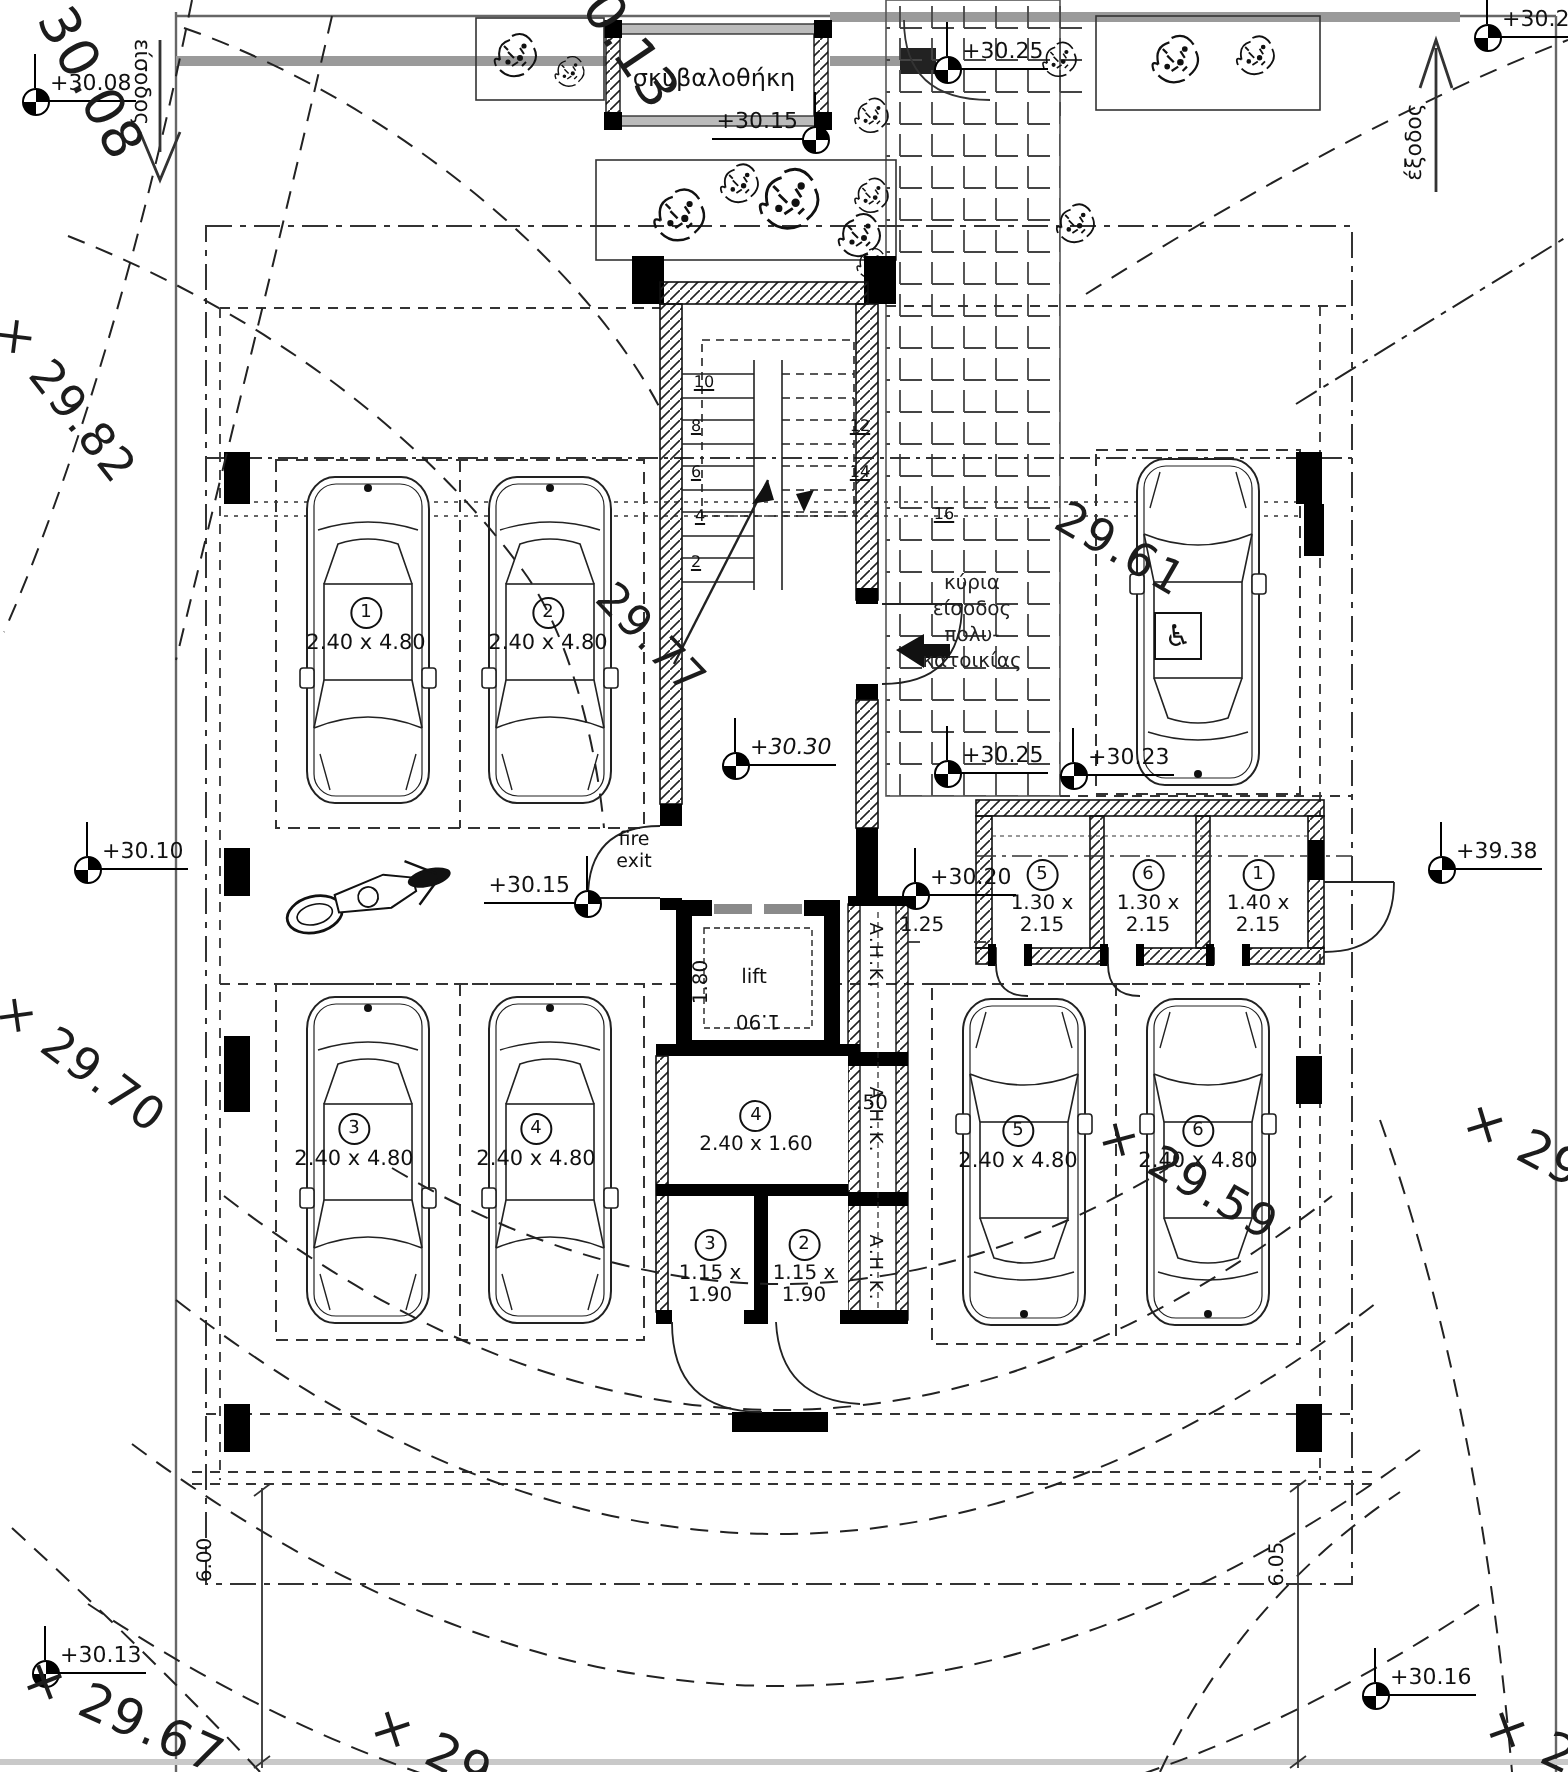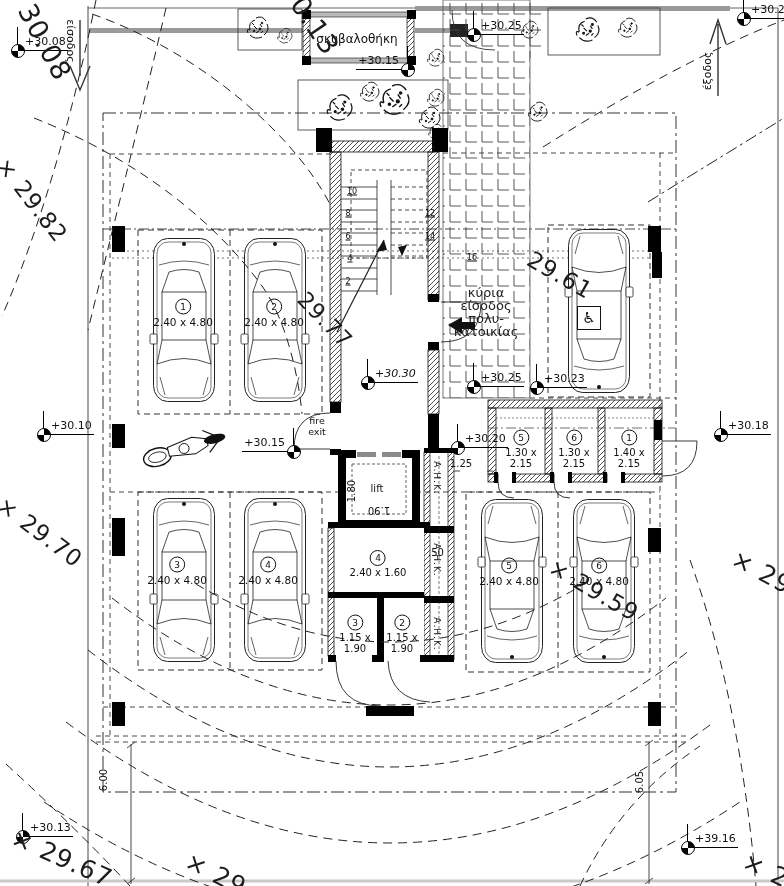--- a/index.html
+++ b/index.html
@@ -14,21 +14,21 @@
   .store-lbl{position:absolute;text-align:center;transform:translate(-50%,-50%);font-size:10px;}
   .stairnum{position:absolute;font-size:8px;transform:translate(-50%,-50%);text-decoration:underline;}
   .dim{position:absolute;font-size:10px;white-space:nowrap;}
   .ahk{position:absolute;font-size:9px;letter-spacing:1px;white-space:nowrap;}
   .bm-wrap{position:absolute;width:0;height:0;}
   .bm-circle{position:absolute;left:-6px;top:-6px;width:12px;height:12px;border:1px solid #000;border-radius:50%;
              background:conic-gradient(#000 0deg 90deg,#fff 90deg 180deg,#000 180deg 270deg,#fff 270deg 360deg);}
   .bm-tick{position:absolute;left:-0.5px;top:-23px;width:1px;height:17px;background:#000;}
   .bm-base{position:absolute;top:-0.5px;width:46px;height:1px;background:#000;}
   .bm-label{position:absolute;top:-15px;font-size:11px;white-space:nowrap;}
-  .greek{position:absolute;transform:translate(-50%,-50%);font-size:13px;color:#222;}
+  .greek{position:absolute;transform:translate(-50%,-50%);font-size:10px;color:#222;}
   .wheel-box{position:absolute;left:577px;top:306px;width:22px;height:22px;border:1.4px solid #111;
              background:#fff;display:flex;align-items:center;justify-content:center;font-size:15px;}
 </style>
 </head>
 <body>
 
 <div id="plan">
 
 <svg class="base" width="784" height="886" viewBox="0 0 784 886">
   <defs>
@@ -402,33 +402,33 @@
     <div class="bm-wrap" style="left: 457px; top: 447px;">
       <div class="bm-circle"></div>
       <div class="bm-tick"></div>
       <div class="bm-base" style="left: 5px;"></div>
       <div class="bm-label" style="left: 8px;">+30.20</div>
     </div>
     <div class="bm-wrap" style="left: 720px; top: 434px;">
       <div class="bm-circle"></div>
       <div class="bm-tick"></div>
       <div class="bm-base" style="left: 5px;"></div>
-      <div class="bm-label" style="left: 8px;">+30.18</div>
+      <div class="bm-label" style="left: 8px;">+39.38</div>
     </div>
     <div class="bm-wrap" style="left: 22px; top: 836px;">
       <div class="bm-circle"></div>
       <div class="bm-tick"></div>
       <div class="bm-base" style="left: 5px;"></div>
       <div class="bm-label" style="left: 8px;">+30.13</div>
     </div>
     <div class="bm-wrap" style="left: 687px; top: 847px;">
       <div class="bm-circle"></div>
       <div class="bm-tick"></div>
       <div class="bm-base" style="left: 5px;"></div>
-      <div class="bm-label" style="left: 8px;">+39.16</div>
+      <div class="bm-label" style="left: 8px;">+30.16</div>
     </div>
     <div class="contour" style="left: 45px; top: 42px; font-size: 27px; transform: translate(-50%, -50%) rotate(62deg);">30.08</div>
     <div class="contour" style="left: 310px; top: 18px; font-size: 27px; transform: translate(-50%, -50%) rotate(56deg);">30.13</div>
     <div class="contour" style="left: 32px; top: 200px; font-size: 23px; transform: translate(-50%, -50%) rotate(52deg);">× 29.82</div>
     <div class="contour" style="left: 325px; top: 320px; font-size: 22px; transform: translate(-50%, -50%) rotate(46deg);">29.77</div>
     <div class="contour" style="left: 40px; top: 532px; font-size: 23px; transform: translate(-50%, -50%) rotate(37deg);">× 29.70</div>
     <div class="contour" style="left: 560px; top: 275px; font-size: 23px; transform: translate(-50%, -50%) rotate(30deg);">29.61</div>
     <div class="contour" style="left: 594px; top: 590px; font-size: 23px; transform: translate(-50%, -50%) rotate(30deg);">× 29.59</div>
     <div class="contour" style="left: 62px; top: 858px; font-size: 25px; transform: translate(-50%, -50%) rotate(24deg);">× 29.67</div>
     <div class="contour" style="left: 216px; top: 874px; font-size: 25px; transform: translate(-50%, -50%) rotate(27deg);">× 29</div>

